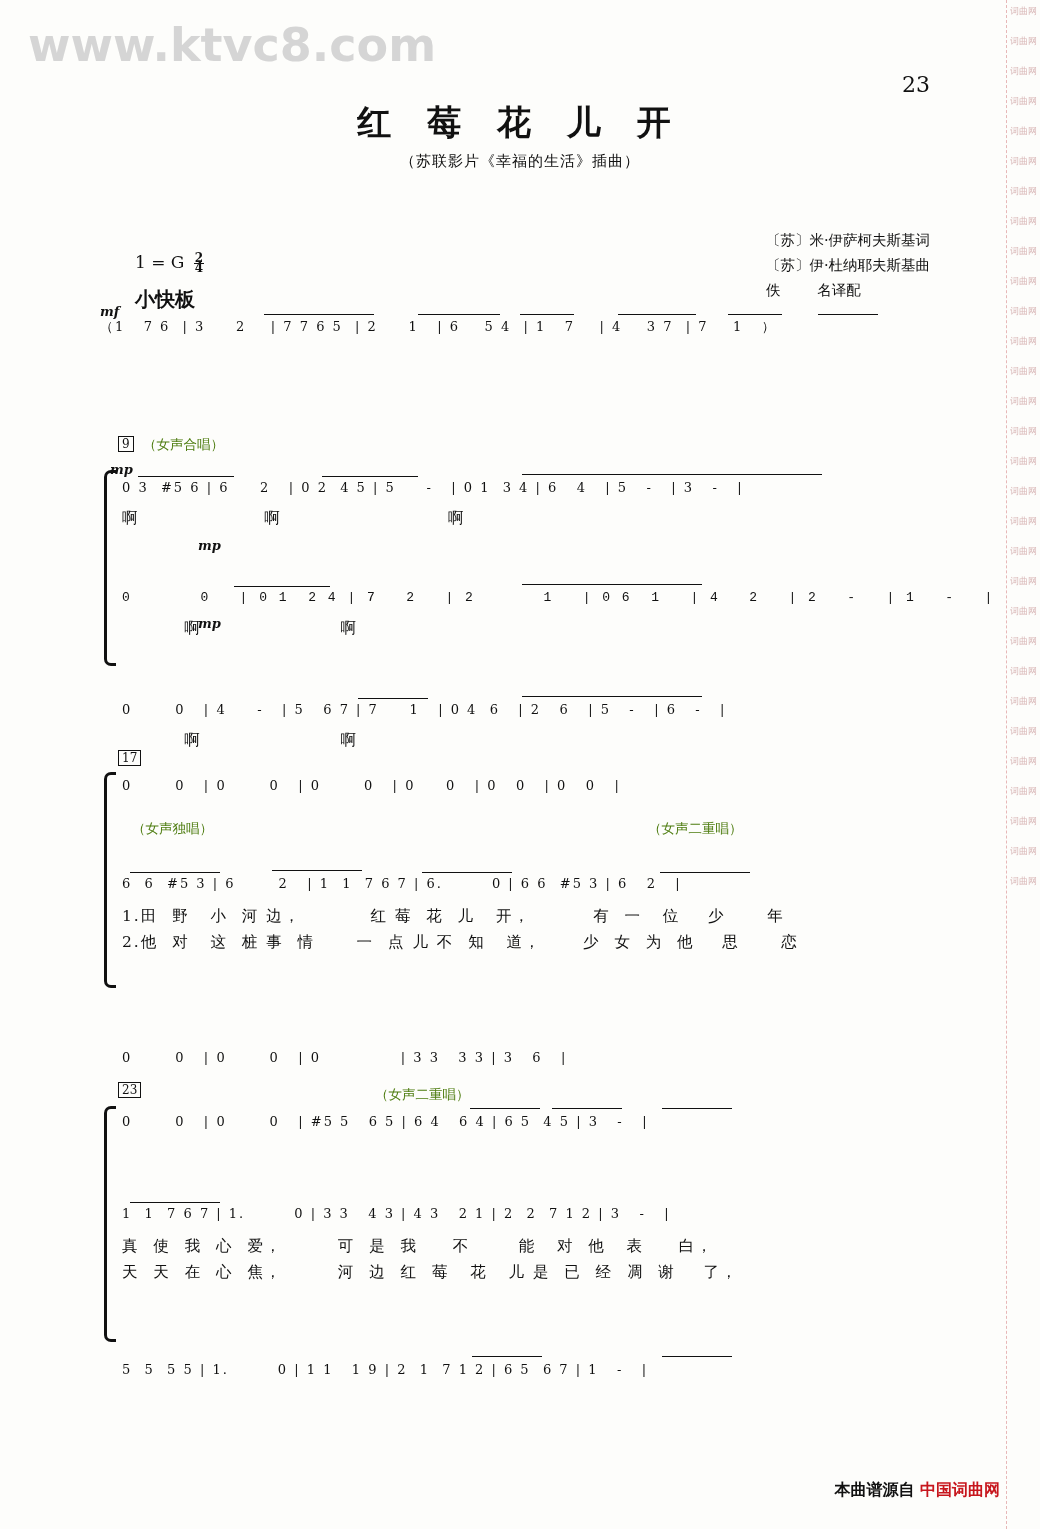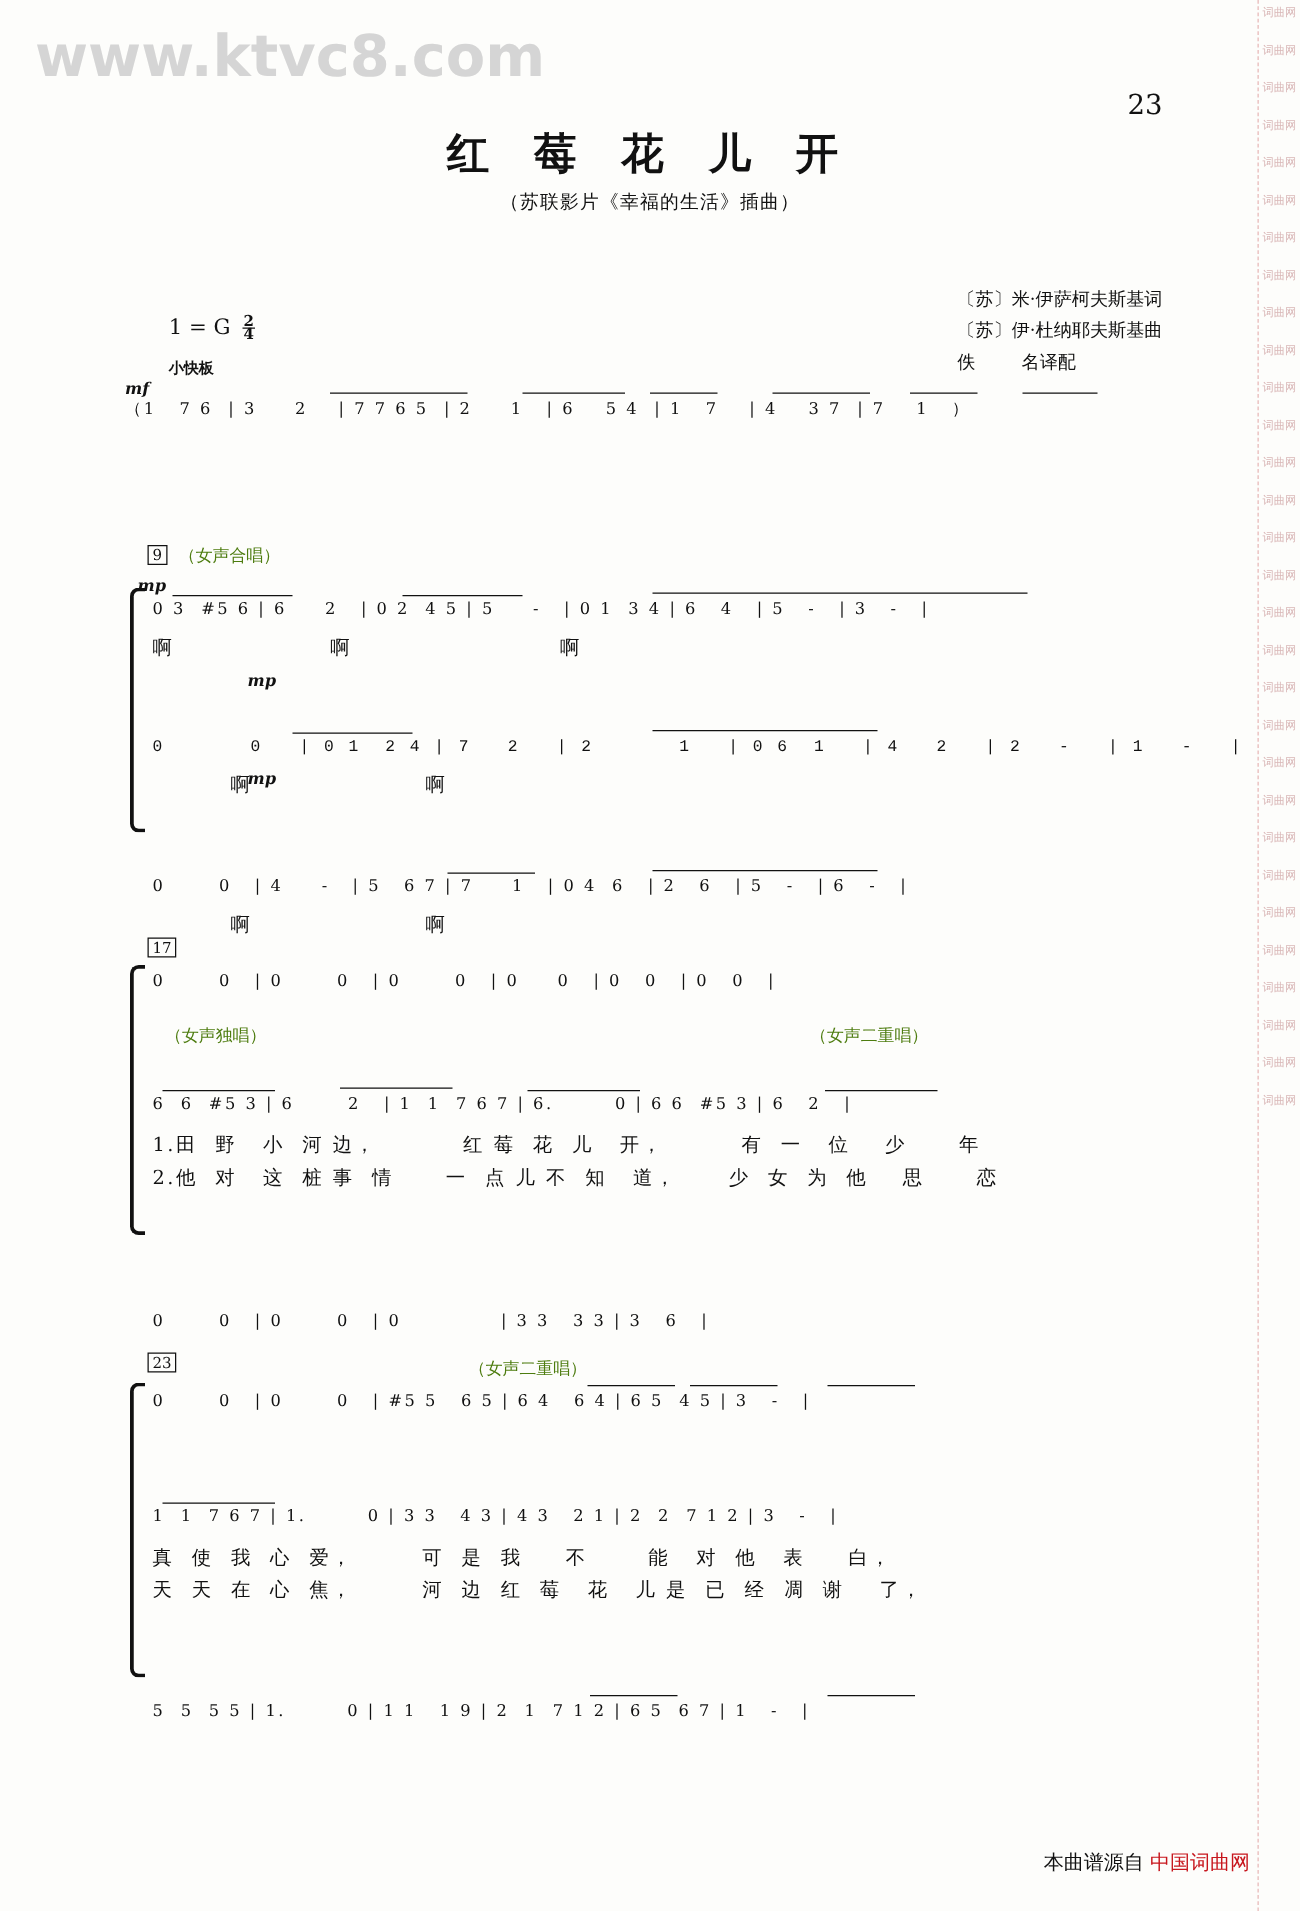--- a/index.html
+++ b/index.html
@@ -62,21 +62,21 @@
     font-size:17px;color:#111;
   }
   .keysig .meter{
     display:inline-block;vertical-align:middle;
     font-size:12px;line-height:9px;text-align:center;margin-left:4px;
   }
   .meter b{display:block;}
   .meter .num{border-bottom:1px solid #111;padding:0 1px;}
   .tempo{
     position:absolute;left:135px;top:286px;
-    font-size:12px;color:#111;font-weight:600;
+    font-size:20px;color:#111;font-weight:600;
   }
 
   
   .sys{position:absolute;left:0;right:0;}
   .row{position:relative;height:34px;}
   .nums{
     position:absolute;left:0;top:0;right:16px;
     font-family:"DejaVu Serif", serif;
     font-size:13px;color:#111;white-space:pre;
     letter-spacing:0px;
@@ -95,21 +95,21 @@
   }
   .anno{position:absolute;font-size:13.5px;color:#4d7c0f;}
   .brace{
     position:absolute;border-left:3px solid #111;
     border-top:3px solid #111;border-bottom:3px solid #111;
     width:9px;border-radius:7px 0 0 7px;
   }
   .beam{position:absolute;border-top:1.6px solid #111;}
   .footer{
     position:absolute;right:40px;bottom:28px;
-    font-size:16px;color:#111;font-weight:400;
+    font-size:16px;color:#111;font-weight:700;
   }
   .footer .red{color:#c7161d;}
 </style>
 </head>
 <body>
 
 <div class="page">
 
   <div class="wm-url">www.ktvc8.com</div>
 

